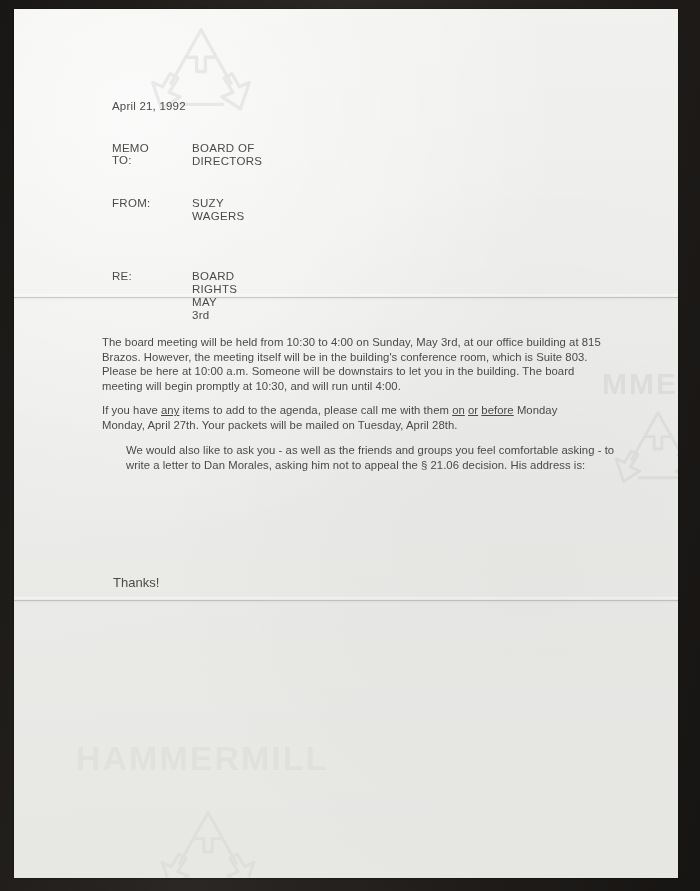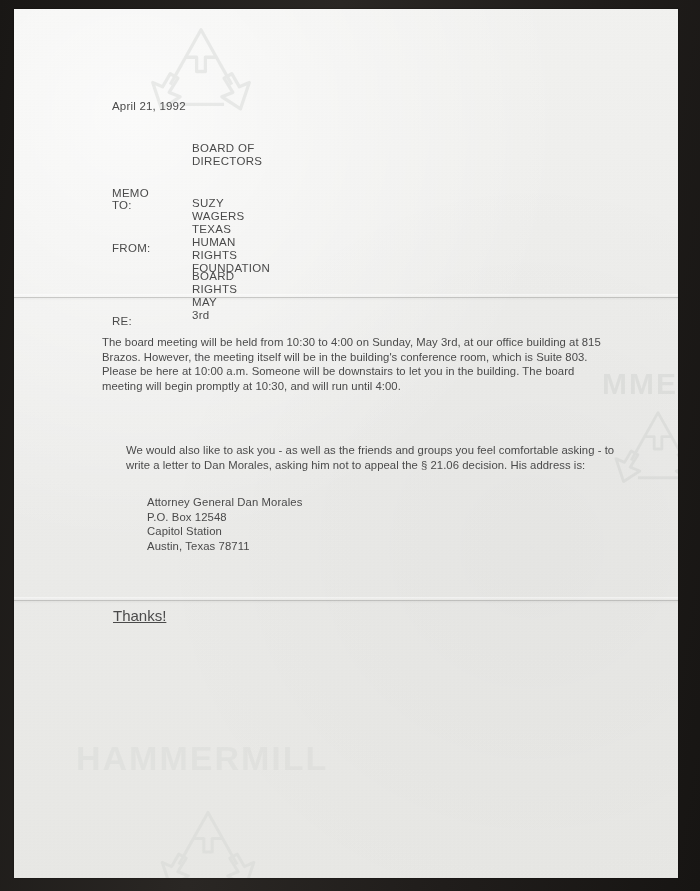--- a/index.html
+++ b/index.html
@@ -126,21 +126,20 @@
     font-size: 11.5px;
     letter-spacing: 0.2px;
   }
 
   .field-row { position: absolute; left: 98px; }
   .field-label {
     position: absolute;
     left: 0;
     letter-spacing: 0.3px;
     font-size: 11.5px;
-    margin-top: 45px;
   }
   .field-value {
     position: absolute;
     left: 80px;
     letter-spacing: 0.3px;
     font-size: 11.5px;
   }
   .field-value-line {
     display: block;
     line-height: 13px;
@@ -167,23 +166,22 @@
   #address-block {
     position: absolute;
     left: 133px; top: 486px;
     font-size: 11.3px;
     line-height: 14.6px;
     letter-spacing: 0.1px;
   }
   #address-block span { display: block; }
 
   #closing-line {
-    left: 99px; top: 598px;
-    font-size: 15px;
-    text-decoration: underline;
+    left: 99px; top: 566px;
+    font-size: 13px;
   }
 </style>
 </head>
 <body>
 
 <div id="scan-backdrop">
 
   <div id="paper">
 
     <div id="paper-grain"></div>
@@ -236,40 +234,34 @@
         <span class="field-label">MEMO TO:</span>
         <span class="field-value">
           <span class="field-value-line">BOARD OF DIRECTORS</span>
         </span>
       </div>
 
       <div class="field-row" id="from-row">
         <span class="field-label">FROM:</span>
         <span class="field-value">
           <span class="field-value-line">SUZY WAGERS</span>
-          <span class="field-value-line">TEXAS HUMAN RIGHTS FOUNDATION</span>
         </span>
       </div>
 
       <div class="field-row" id="re-row">
         <span class="field-label">RE:</span>
         <span class="field-value">
           <span class="field-value-line">BOARD RIGHTS MAY 3rd</span>
         </span>
       </div>
 
       <p class="paragraph" id="para-meeting">The board meeting will be held from 10:30 to 4:00 on Sunday, May 3rd, at our office building at 815 Brazos.  However, the meeting itself will be in the building's conference room, which is Suite 803.  Please be here at 10:00 a.m.  Someone will be downstairs to let you in the building.  The board meeting will begin promptly at 10:30, and will run until 4:00.</p>
 
+      <p class="paragraph" id="para-agenda"><span>If you have </span><u>any</u><span> items to add to the agenda, please call me with them </span><u>on</u><span> </span><u>or</u><span> </span><u>before</u><span> Monday Monday, April 27th.  Your packets will be mailed on Tuesday, April 28th.</span></p>
 
       <p class="paragraph" id="para-letter">We would also like to ask you - as well as the friends and groups you feel comfortable asking - to write a letter to Dan Morales, asking him not to appeal the § 21.06 decision.  His address is:</p>
 
-      <div id="address-block">
-        <span>Attorney General Dan Morales</span>
-        <span>P.O. Box 12548</span>
-        <span>Capitol Station</span>
-        <span>Austin, Texas  78711</span>
-      </div>
 
       <div class="doc-line" id="closing-line">Thanks!</div>
 
     </div>
   </div>
 </div>
 
 </body></html>

